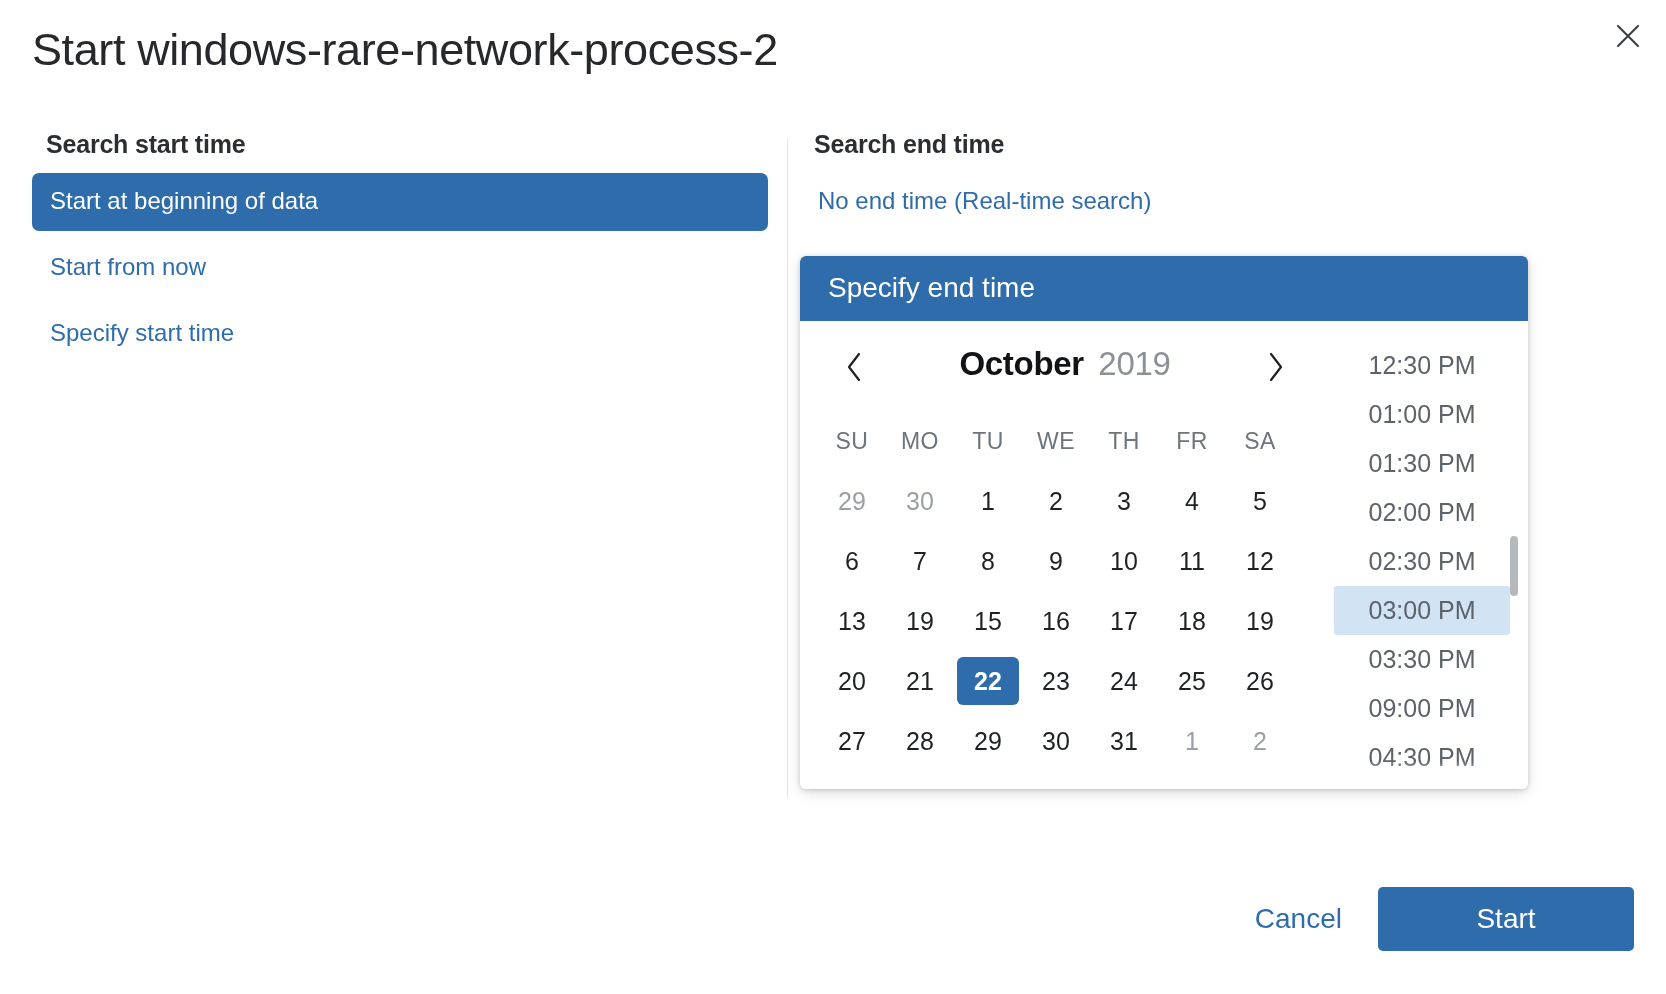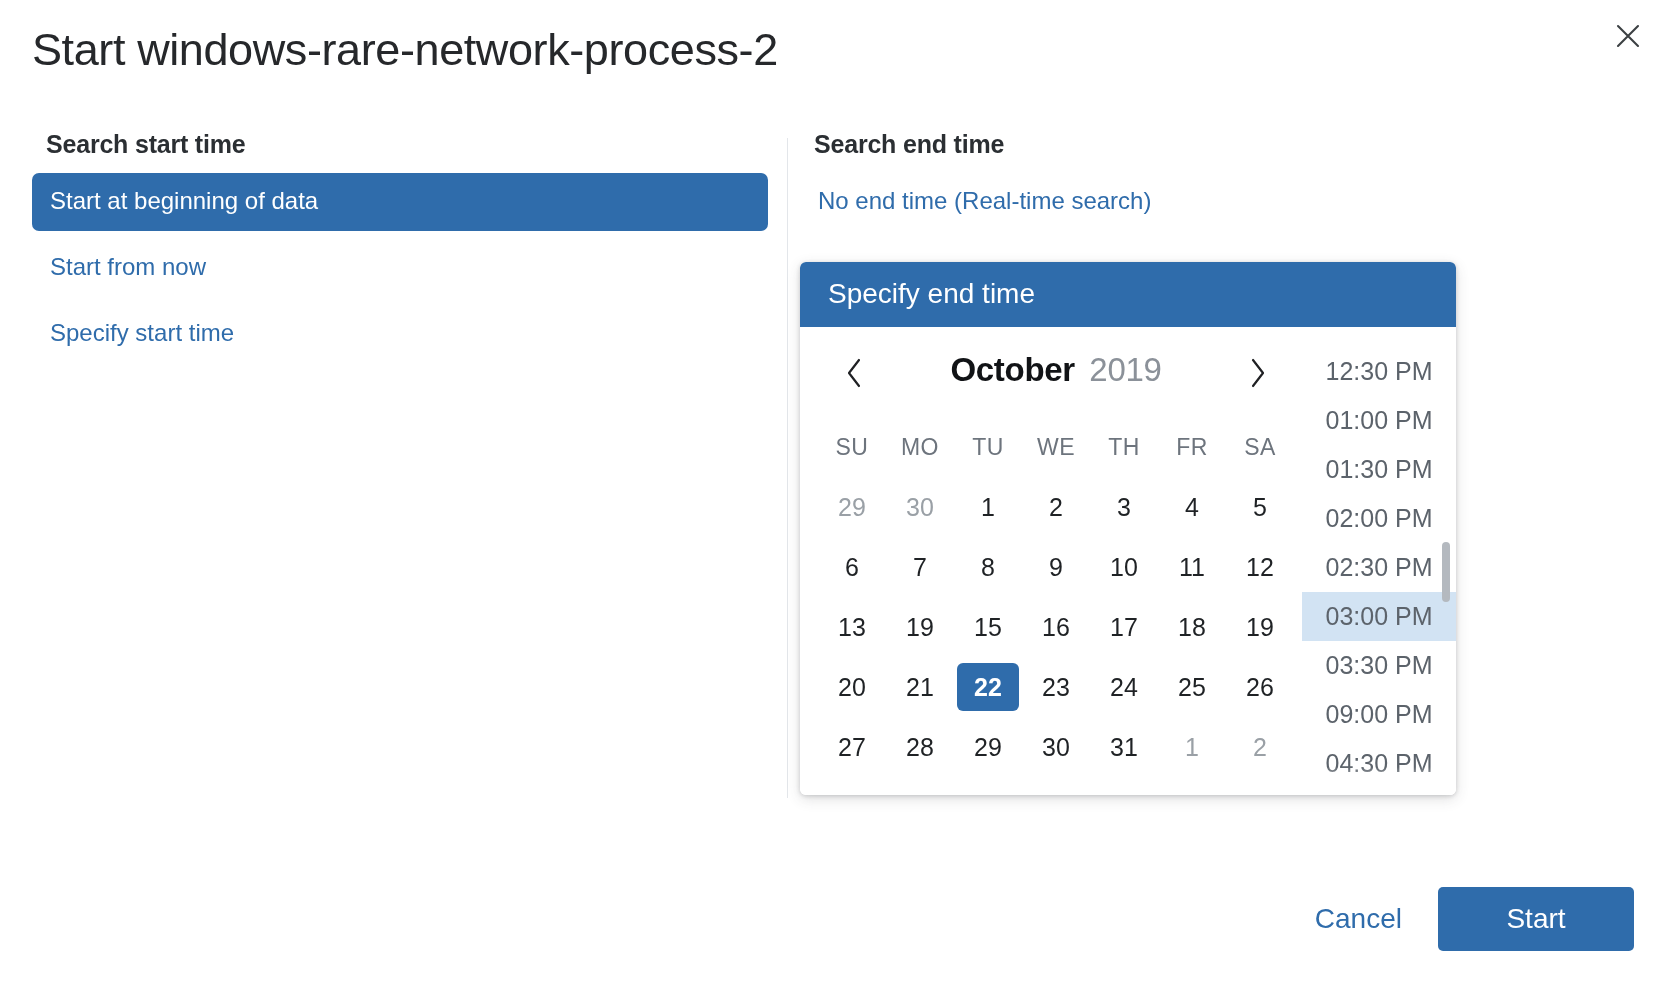--- a/index.html
+++ b/index.html
@@ -90,22 +90,22 @@
   .option.selected {
     background: #2f6cab;
     color: #ffffff;
   }
   .option-gap { height: 8px; }
 
   
   #endtime-card {
     position: absolute;
     left: 0px;
-    top: 132px;
-    width: 656px;
+    top: 126px;
+    width: 728px;
     background: #ffffff;
     border-radius: 6px;
     box-shadow: 0 1px 4px rgba(60,64,67,0.22), 0 4px 14px rgba(60,64,67,0.16);
     overflow: hidden;
   }
   #endtime-header {
     background: #2f6cab;
     color: #ffffff;
     font-size: 28px;
     padding: 16px 18px 18px 28px;
@@ -263,21 +263,21 @@
     cursor: pointer;
     font-family: inherit;
   }
   #start-btn {
     font-size: 28px;
     color: #ffffff;
     background: #2f6cab;
     border: none;
     border-radius: 5px;
     padding: 16px 0;
-    width: 196px;
+    width: 256px;
     cursor: pointer;
     font-family: inherit;
   }
 </style>
 </head>
 <body>
 
 <div id="dialog">
 
   <div id="close-btn">

